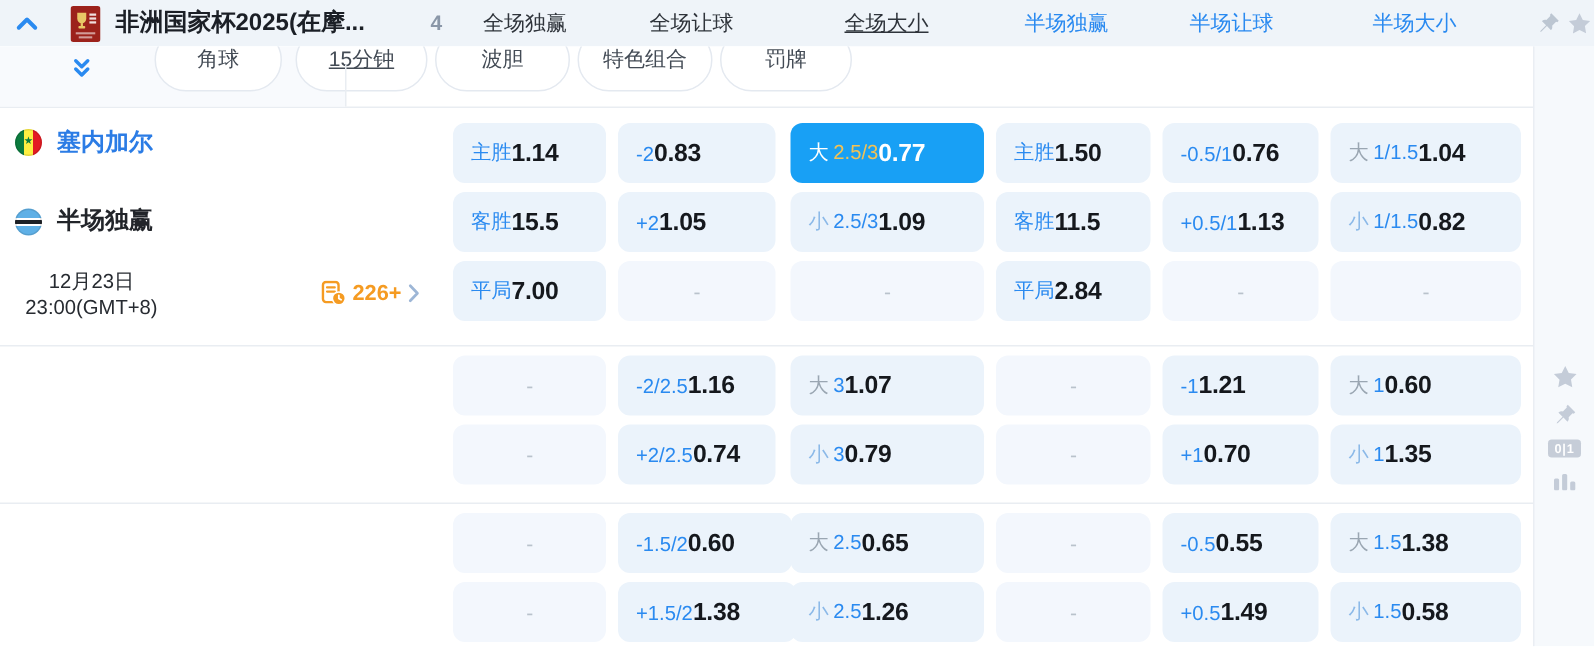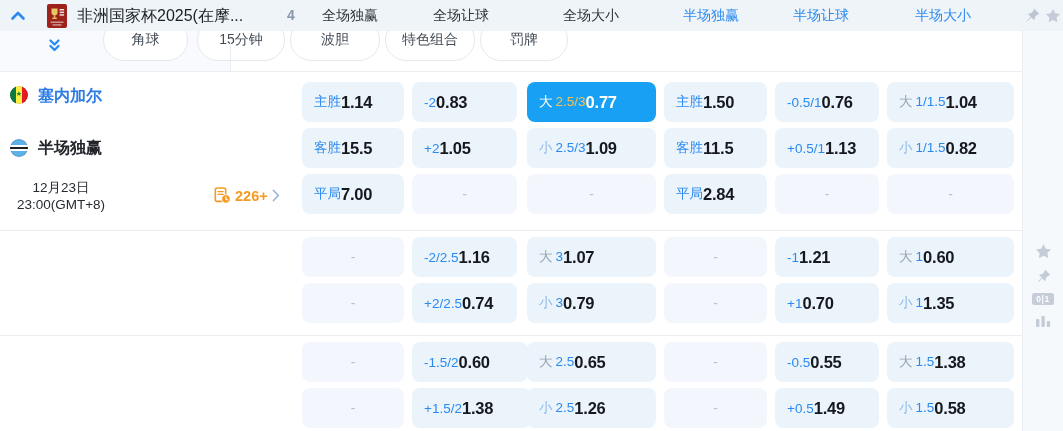--- a/index.html
+++ b/index.html
@@ -3,21 +3,21 @@
 <meta charset="utf-8">
 <style>
   html,body{margin:0;padding:0;background:#fff;}
   .app{position:relative;width:1063px;height:431px;overflow:hidden;background:#fff;
        font-family:"Liberation Sans",sans-serif;-webkit-font-smoothing:antialiased;}
 
   
   .top-bar{position:absolute;left:0;top:0;width:1063px;height:31px;background:#eff4f9;}
   .chev-up{position:absolute;left:10px;top:9px;cursor:pointer;}
   .league-icon{position:absolute;left:47px;top:4px;width:20px;height:24px;}
-  .league-title{position:absolute;left:77px;top:0;line-height:31px;font-size:16px;font-weight:400;color:#1b1f26;cursor:pointer;}
+  .league-title{position:absolute;left:77px;top:0;line-height:31px;font-size:16px;font-weight:700;color:#1b1f26;cursor:pointer;}
   .match-count{position:absolute;left:287px;top:0;line-height:31px;font-size:14px;font-weight:700;color:#8a97a8;}
   .mkt{position:absolute;top:0;line-height:31px;font-size:14px;color:#2f343b;white-space:nowrap;cursor:pointer;}
   .mkt.active{color:#2a8af0;}
   .tb-pin{position:absolute;left:1025px;top:8px;cursor:pointer;}
   .tb-star{position:absolute;left:1045px;top:8px;cursor:pointer;}
 
   
   .toolbar{position:absolute;left:0;top:31px;width:1022px;height:41px;background:#fff;overflow:hidden;border-bottom:1px solid #e9edf2;box-sizing:border-box;}
   .toolbar-left-tint{position:absolute;left:0;top:0;width:230px;height:41px;background:#f8fafd;}
   .toolbar-vline{position:absolute;left:230px;top:12px;width:1px;height:29px;background:#e9edf2;}
@@ -82,21 +82,21 @@
         <rect x="12.6" y="10.2" width="4.5" height="1.5" fill="#fff" opacity="0.85"></rect>
         <rect x="3.5" y="17.5" width="13" height="1.4" fill="#fff" opacity="0.55"></rect>
         <rect x="5.5" y="20.2" width="9" height="1.4" fill="#fff" opacity="0.55"></rect>
       </svg>
     </span>
     <span class="league-title">非洲国家杯2025(在摩...</span>
     <span class="match-count">4</span>
     <div>
         <div class="mkt" style="left: 322px;">全场独赢</div>
         <div class="mkt" style="left: 433px;">全场让球</div>
-        <div class="mkt" style="left: 563px;">全场大小</div>
+        <div class="mkt" style="left: 563px; text-decoration: underline;">全场大小</div>
         <div class="mkt active" style="left: 683px;">半场独赢</div>
         <div class="mkt active" style="left: 793px;">半场让球</div>
         <div class="mkt active" style="left: 915px;">半场大小</div>
       </div>
     <span class="tb-pin icon-btn">
       <svg width="15" height="15" viewBox="0 0 16 16">
           <path d="M9.8.9l5.3 5.3-1 1-.9-.2-2.8 2.8c.3 1 .1 2.1-.6 2.9l-.2.2-2.9-2.9-3.9 3.9-.9.3.3-.9 3.9-3.9L3.2 6.5l.2-.2c.8-.7 1.9-.9 2.9-.6l2.8-2.8-.2-.9z" fill="#bcc6d2"></path>
         </svg>
     </span>
     <span class="tb-star icon-btn">
@@ -109,21 +109,21 @@
   <div class="toolbar">
     <div class="toolbar-left-tint"></div>
     <span class="expand-chevs icon-btn">
       <svg width="15" height="16" viewBox="0 0 15 16" fill="none" stroke="#2a8af0" stroke-width="2.3" stroke-linecap="round" stroke-linejoin="round">
         <path d="M3.5 2.5 7.5 6.5 11.5 2.5"></path>
           <path d="M3.5 8 7.5 12 11.5 8"></path>
       </svg>
     </span>
     <div>
         <div class="pill" style="left: 103px; width: 85px;">角球</div>
-        <div class="pill" style="left: 197px; width: 88px;">15分钟</div>
+        <div class="pill" style="left: 197px; width: 88px; text-decoration: underline;">15分钟</div>
         <div class="pill" style="left: 290px; width: 90px;">波胆</div>
         <div class="pill" style="left: 385px; width: 90px;">特色组合</div>
         <div class="pill" style="left: 480px; width: 88px;">罚牌</div>
       </div>
     <div class="toolbar-vline"></div>
   </div>
 
   <div class="content"></div>
 
   <span class="flag senegal" style="left:10px;top:86px;"></span>

